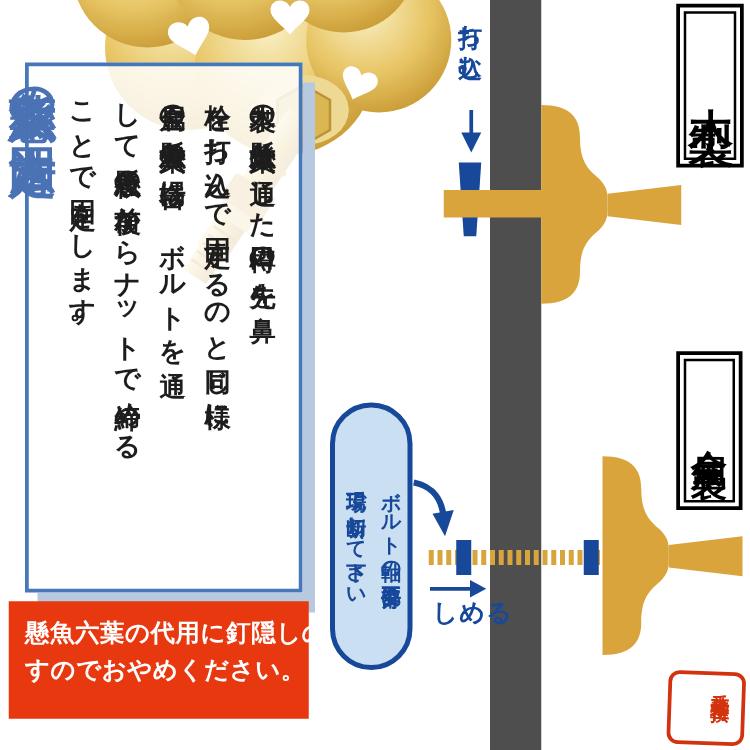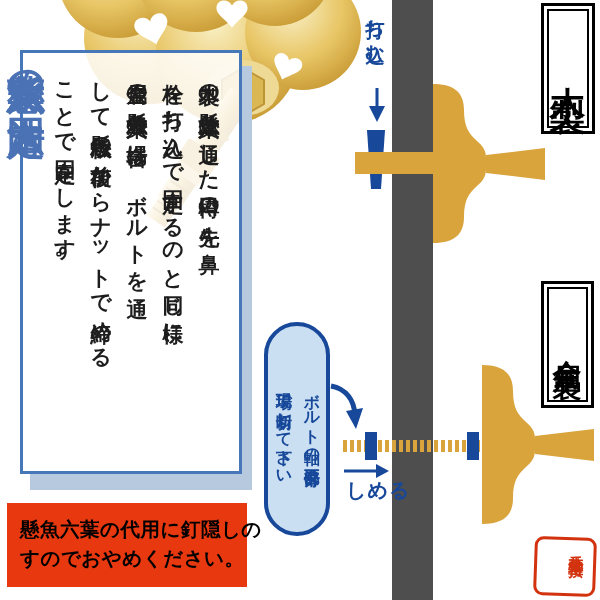--- a/index.html
+++ b/index.html
@@ -77,22 +77,22 @@
   .bubble-text{
     position:absolute;inset:0;padding:10px 0;
     writing-mode:vertical-rl;text-align:center;
     font-size:16px;font-weight:bold;color:#17489A;
     line-height:28px;letter-spacing:0.5px;
   }
   .bubble-text .vline{display:block;}
 
   
   .warnbox{
-    left:7px;top:503px;width:240px;height:84px;box-sizing:border-box;
-    background:#E8380F;color:#000000;
+    left:7px;top:481px;width:240px;height:94px;box-sizing:border-box;
+    background:#E8380F;color:#ffffff;
     padding:12px 0 0 13px;
     font-size:19.5px;font-weight:bold;line-height:29px;letter-spacing:0.5px;
   }
   .warnbox div{white-space:nowrap;}
 
   
   .seal{
     left:534px;top:537px;width:62px;height:59px;box-sizing:border-box;
     border:3px solid #D2330E;border-radius:9px;
     transform:rotate(2deg);

